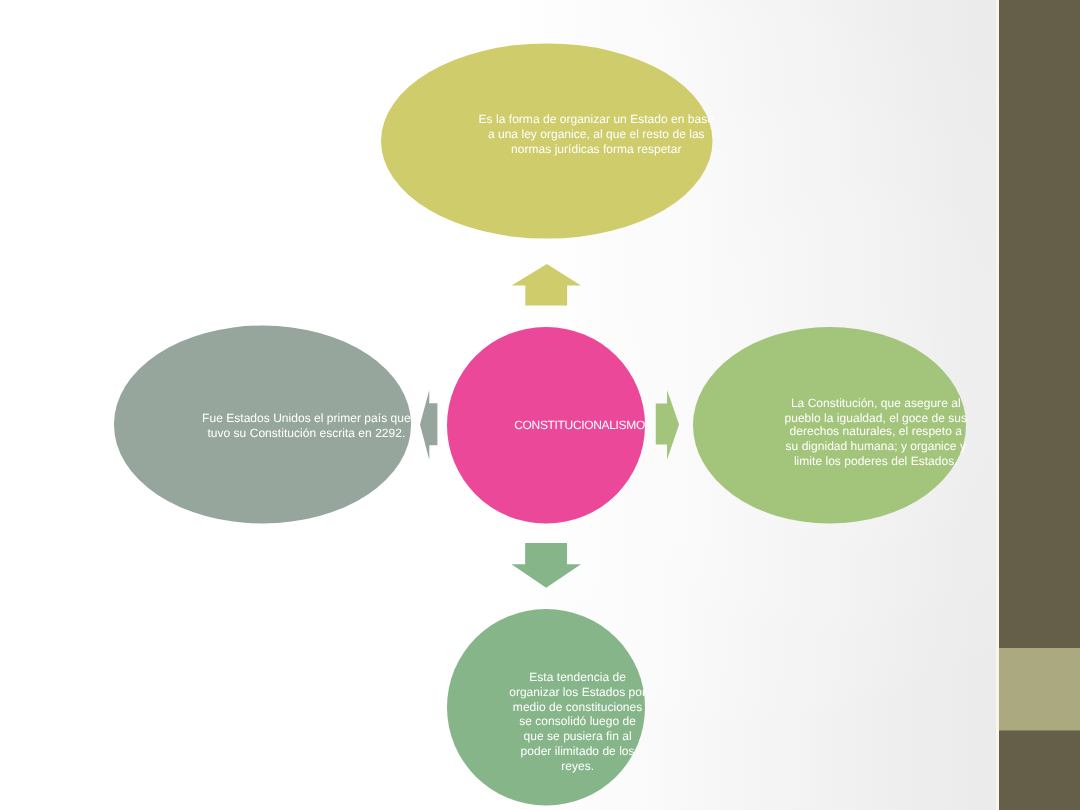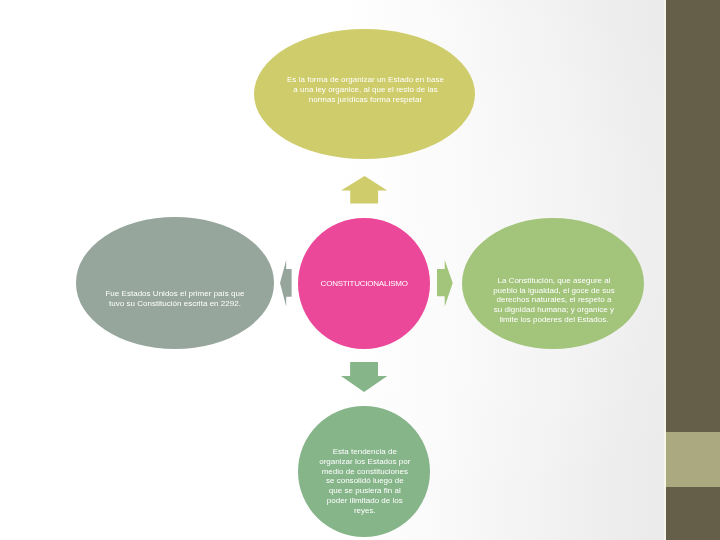--- a/index.html
+++ b/index.html
@@ -12,34 +12,34 @@
   #bg-grad{position:absolute;inset:0;background:#ffffff;}
   #bg-grad::before{content:"";position:absolute;inset:0;
      background:linear-gradient(90deg,#ffffff 0%,#ffffff 47%,#fafafa 60%,#f1f1f1 78%,#ebebeb 90%,#eaeaea 100%);}
   #bg-grad::after{content:"";position:absolute;inset:0;
      background:radial-gradient(78% 55% at 36% 45%,rgba(255,255,255,0.50) 0%,rgba(255,255,255,0.22) 60%,rgba(255,255,255,0) 100%);}
   .band-sliver{position:absolute;left:664.2px;top:0;width:1.8px;height:540px;background:#f8f6ea;}
   .band-dark{position:absolute;left:666px;top:0;width:54px;height:540px;background:#655e49;}
   .band-light{position:absolute;left:665.6px;top:432.2px;width:54.4px;height:54.9px;background:#aba97f;}
 
   .ell{position:absolute;border-radius:50%;display:flex;align-items:center;
-       justify-content:center;box-sizing:border-box;}
+       justify-content:flex-end;box-sizing:border-box;}
   .ell .lines{color:#ffffff;text-align:center;font-size:8px;line-height:9.7px;
               letter-spacing:0.02px;white-space:nowrap;position:relative;}
 
   #e-top{left:253.6px;top:28.8px;width:221px;height:130.6px;background:#cfcc6b;}
   #e-left{left:76.2px;top:217.4px;width:197.6px;height:131.3px;background:#96a69d;}
   #e-center{left:298.4px;top:217.5px;width:131.6px;height:131.4px;background:#9cc0bf;}
   #e-right{left:462.4px;top:217.6px;width:181.4px;height:131.3px;background:#a3c47b;}
   #e-bottom{left:298.2px;top:406.3px;width:131.7px;height:130.9px;background:#86b589;}
 
   #e-top    .lines{top:-4.4px;left:1.4px;}
-  #e-left   .lines{top:16px;}
+  #e-left   .lines{top:1px;}
   #e-center .lines{top:1px;letter-spacing:-0.22px;}
-  #e-right  .lines{top:17px;left:0.9px;}
+  #e-right  .lines{top:5px;left:0.9px;}
   #e-bottom .lines{top:0.6px;left:0.8px;margin-top:18px;}
 
   .arrow{position:absolute;}
   #a-up{left:340.8px;top:175.6px;}
   #a-down{left:340.8px;top:361.8px;}
   #a-left{left:279.9px;top:259.9px;}
   #a-right{left:437.3px;top:260px;}
 </style>
 </head>
 <body>

